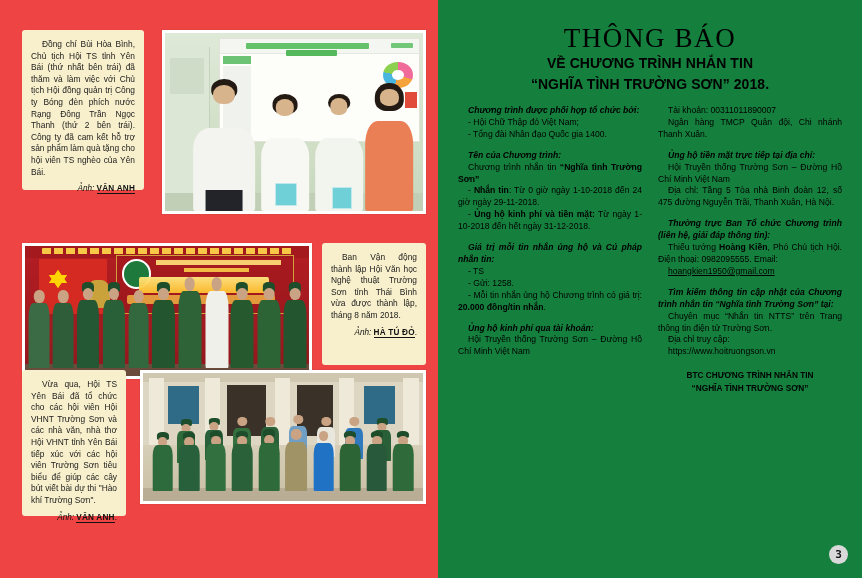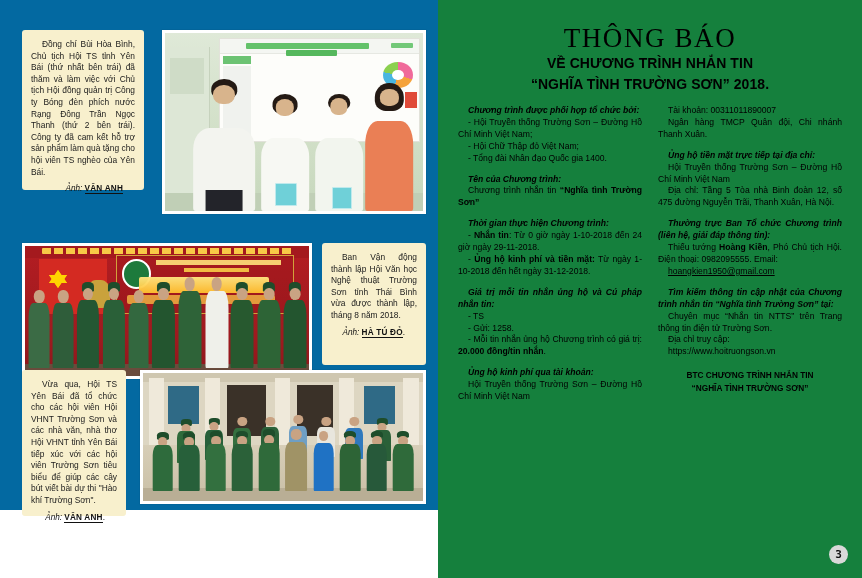--- a/index.html
+++ b/index.html
@@ -6,39 +6,39 @@
   body{
     width:862px;height:578px;overflow:hidden;
     background:#ffffff;
     font-family:"Liberation Sans","DejaVu Sans",sans-serif;
     -webkit-font-smoothing:antialiased;
   }
   .spread{position:relative;width:862px;height:578px;}
 
   
   .left-page{
-    position:absolute;left:0;top:0;width:438px;height:510px;
-    background:#0369a1;
+    position:absolute;left:0;top:0;width:438px;height:578px;
+    background:#ef4444;
   }
   .photo-block{position:absolute;}
 
   .caption-box{
     background:#f8f0cd;
     border-radius:3px;
     box-sizing:border-box;
     padding:9px 9px 7px 9px;
   }
   .caption-text{
     font-size:8.4px;line-height:11.6px;color:#1a1a1a;
     text-align:justify;text-indent:11px;
     margin:0;
     hyphens:none;
   }
   .credit{
-    margin:6px 12px 0 0;text-align:right;font-size:8.2px;color:#111;
+    margin:6px 0 0 0;text-align:right;font-size:8.2px;color:#111;
   }
   .credit i{font-style:italic;}
   .credit b{font-weight:bold;border-bottom:1.2px solid #111;letter-spacing:.2px;}
 
   
   .photo{
     box-sizing:border-box;
     border:3px solid #ffffff;
     background:#cfd8c8;
     overflow:hidden;position:relative;
@@ -394,26 +394,24 @@
 
     <div class="head-wrap">
       <div class="h-main">THÔNG BÁO</div>
       <div class="h-sub">VỀ CHƯƠNG TRÌNH NHẮN TIN</div>
       <div class="h-sub">“NGHĨA TÌNH TRƯỜNG SƠN” 2018.</div>
     </div>
 
     <div class="cols">
       <div class="col" id="col-left">
           <p class="hd first">Chương trình được phối hợp tổ chức bởi:</p>
-          <p>- Hội Truyền thống Trường Sơn – Đường Hồ Chí Minh Việt Nam;</p>
           <p>- Hội Chữ Thập đỏ Việt Nam;</p>
           <p>- Tổng đài Nhân đạo Quốc gia 1400.</p>
           <p class="hd">Tên của Chương trình:</p>
           <p><span>Chương trình nhắn tin </span><b>“Nghĩa tình Trường Sơn”</b><span></span></p>
-          <p class="hd">Thời gian thực hiện Chương trình:</p>
           <p><span>- </span><b>Nhắn tin</b><span>: Từ 0 giờ ngày 1-10-2018 đến 24 giờ ngày 29-11-2018.</span></p>
           <p><span>- </span><b>Ủng hộ kinh phí và tiền mặt:</b><span> Từ ngày 1-10-2018 đến hết ngày 31-12-2018.</span></p>
           <p class="hd">Giá trị mỗi tin nhắn ủng hộ và Cú pháp nhắn tin:</p>
           <p>- TS</p>
           <p>- Gửi: 1258.</p>
           <p><span>- Mỗi tin nhắn ủng hộ Chương trình có giá trị: </span><b>20.000 đồng/tin nhắn</b><span>.</span></p>
           <p class="hd">Ủng hộ kinh phí qua tài khoản:</p>
           <p>Hội Truyền thống Trường Sơn – Đường Hồ Chí Minh Việt Nam</p>
         </div>
       <div class="col" id="col-right">

